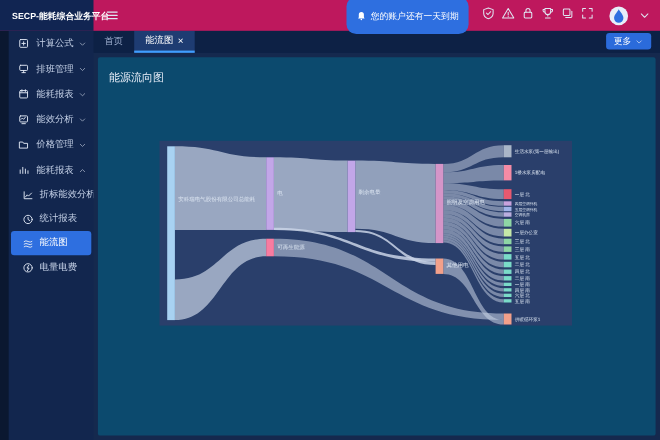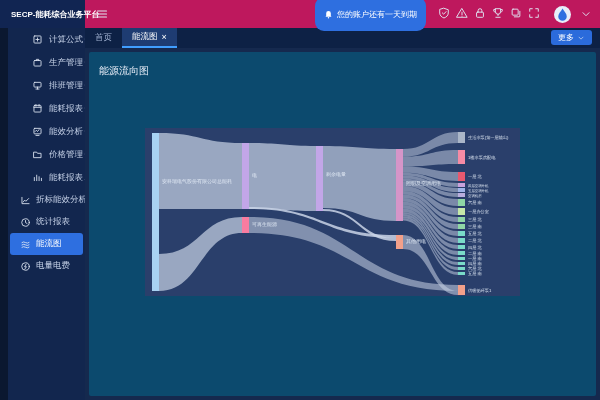--- a/index.html
+++ b/index.html
@@ -32,21 +32,21 @@
   .tab.active { background:#1e3c72; color:#fff; border-bottom:2px solid #409eff; }
   .tab .x { font-size:9px; line-height:1; }
   #more-btn { margin-left:auto; margin-right:8px; margin-bottom:3px; background:#2b6bdb;
     color:#fff; font-size:8px; border-radius:3px; padding:2px 7px; display:flex;
     align-items:center; gap:3px; cursor:pointer; }
 
   
   #rail { position:absolute; left:0; top:28px; width:8px; height:372px; background:#0b1830; }
   #sidebar { position:absolute; left:8px; top:28px; width:77px; height:372px;
     background:#12264e; overflow:hidden; }
-  .side-item { height:23px; display:flex; align-items:center; padding:0 6px 0 24px;
+  .side-item { height:23px; display:flex; align-items:center; padding:0 6px 0 8px;
     color:#c6d2e8; font-size:8.5px; cursor:pointer; white-space:nowrap; }
   .side-item .s-ic { width:11px; height:11px; margin-right:6px; flex:0 0 11px; }
   .side-item .s-ic svg, .sub-item .s-ic svg { width:11px; height:11px; }
   .side-item .s-ch { margin-left:auto; width:8px; height:8px; opacity:.8; }
   .side-item .s-ch svg { width:8px; height:8px; }
   .sub-item { height:22px; display:flex; align-items:center; padding:0 4px 0 10px;
     margin:0 2px; border-radius:3px; color:#c6d2e8; font-size:8.5px; cursor:pointer; white-space:nowrap; }
   .sub-item .s-ic { width:11px; height:11px; margin-right:5px; flex:0 0 11px; }
   .sub-item.active { background:#2e6fe0; color:#fff; }
 
@@ -130,30 +130,20 @@
 
   <div id="rail"></div>
   <div id="sidebar">
     <div id="side-menu">
         <div class="side-item">
           <span class="s-ic"><svg viewBox="0 0 14 14" fill="none" stroke="#dfe7f3" stroke-width="1.1" stroke-linecap="round" stroke-linejoin="round">
               <rect x="2.5" y="2.5" width="9" height="9" rx="1"></rect>
               <path d="M5 7 H9 M7 5 V9"></path>
             </svg></span>
           <span class="s-lb">计算公式</span>
-          <span class="s-ch"><svg viewBox="0 0 14 14" fill="none" stroke="#dfe7f3" stroke-width="1.1" stroke-linecap="round" stroke-linejoin="round">
-              <path d="M3.5 5.5 L7 9 L10.5 5.5"></path>
-            </svg></span>
-        </div>
-        <div class="side-item">
-          <span class="s-ic"><svg viewBox="0 0 14 14" fill="none" stroke="#dfe7f3" stroke-width="1.1" stroke-linecap="round" stroke-linejoin="round">
-              <rect x="2.5" y="4.5" width="9" height="7" rx="1"></rect>
-              <path d="M5.5 4.5 V3 h3 v1.5"></path>
-            </svg></span>
-          <span class="s-lb">生产管理</span>
           <span class="s-ch"><svg viewBox="0 0 14 14" fill="none" stroke="#dfe7f3" stroke-width="1.1" stroke-linecap="round" stroke-linejoin="round">
               <path d="M3.5 5.5 L7 9 L10.5 5.5"></path>
             </svg></span>
         </div>
         <div class="side-item">
           <span class="s-ic"><svg viewBox="0 0 14 14" fill="none" stroke="#dfe7f3" stroke-width="1.1" stroke-linecap="round" stroke-linejoin="round">
               <rect x="2.5" y="3" width="9" height="6" rx="1"></rect>
               <path d="M5 11.5 H9 M7 9 V11.5"></path>
             </svg></span>
           <span class="s-lb">排班管理</span>

